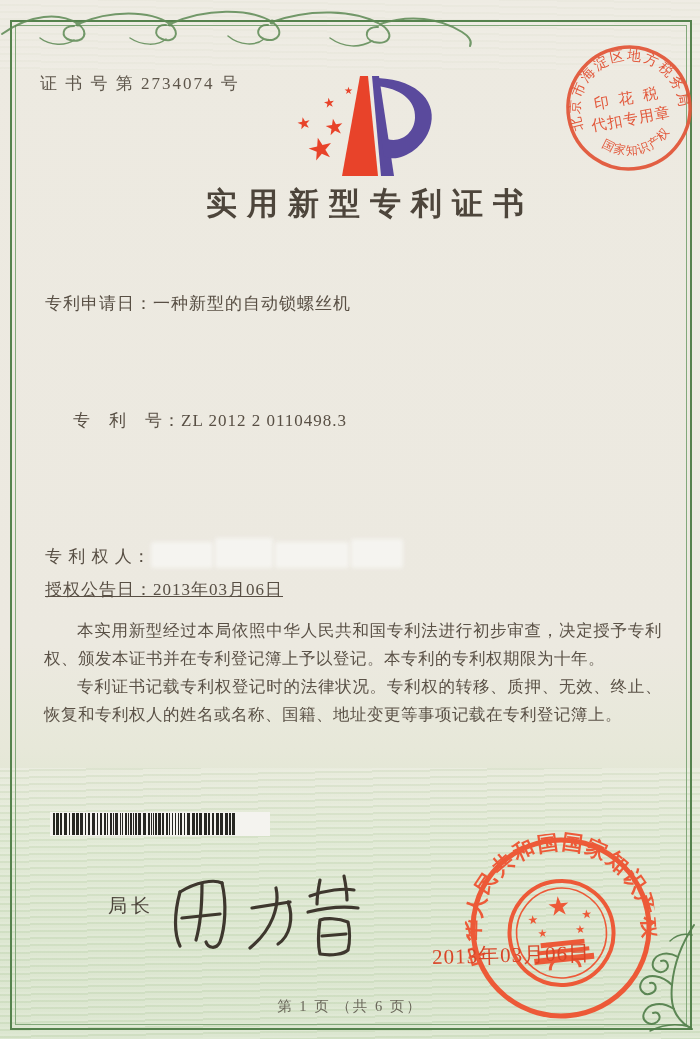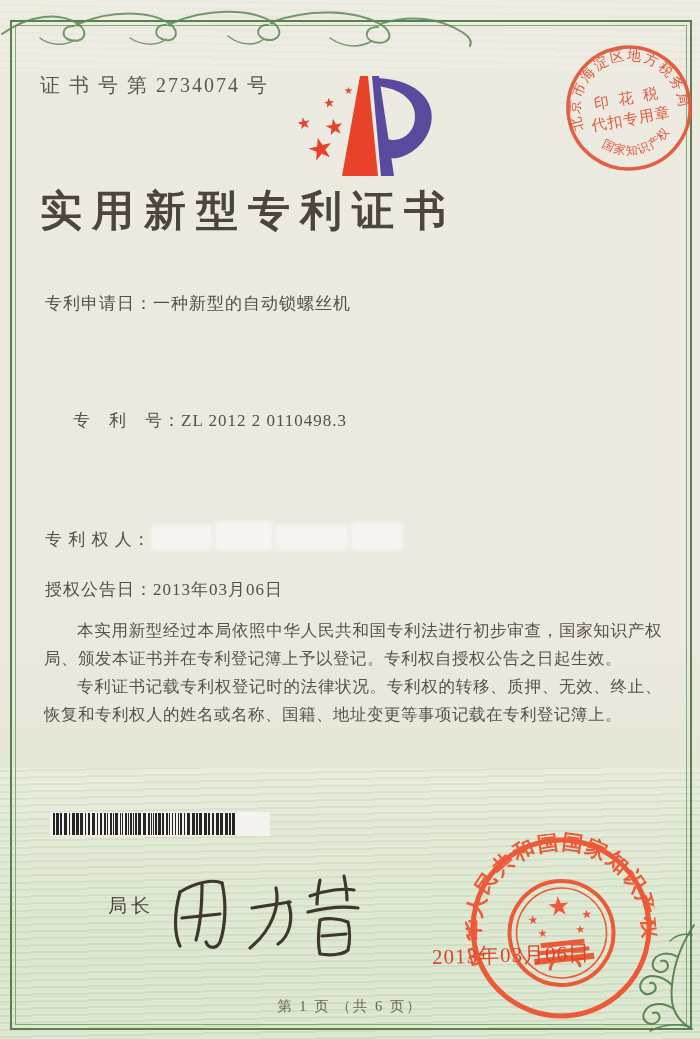--- a/index.html
+++ b/index.html
@@ -6,22 +6,22 @@
   .page{position:relative;width:700px;height:1039px;overflow:hidden;margin:0 auto;
     font-family:"Liberation Serif","DejaVu Serif",serif;
     background:linear-gradient(180deg,#edeae1 0%,#ece9e0 62%,#e7e8d9 72%,#dde6cf 80%,#d7e3c9 90%,#d6e2c8 100%);}
   .waves{position:absolute;left:0;right:0;top:768px;bottom:0;pointer-events:none;opacity:.45;
     background:repeating-linear-gradient(179deg,rgba(255,255,255,.5) 0 2px,rgba(148,188,139,.22) 2px 4px,rgba(255,255,255,.35) 4px 7px);}
   .waves2{position:absolute;left:0;right:0;top:0;height:70px;pointer-events:none;opacity:.25;
     background:repeating-linear-gradient(181deg,rgba(255,255,255,.4) 0 2px,rgba(160,195,150,.15) 2px 4px,rgba(255,255,255,.3) 4px 7px);}
   .border-a{position:absolute;left:10px;right:8px;top:20px;bottom:9px;border:2.5px solid #55824d;pointer-events:none;}
   .border-b{position:absolute;left:15px;right:13px;top:25px;bottom:14px;border:1px solid #82a87a;pointer-events:none;}
   .abs{position:absolute;}
-  .certno{left:40px;top:72px;font-size:20px;letter-spacing:2px;color:#5e564b;}
-  .title{left:0;right:0;top:183px;font-size:42px;font-weight:bold;
+  .certno{left:40px;top:72px;font-size:17px;letter-spacing:2px;color:#5e564b;}
+  .title{left:0;right:0;top:183px;text-align:center;font-size:31px;font-weight:bold;
     letter-spacing:10px;color:#4d453b;margin-left:40px;}
   .fieldrow{left:45px;font-size:17px;color:#584f44;white-space:nowrap;}
   .fieldrow .lbl{letter-spacing:1px;}
   .fieldrow .val{letter-spacing:1px;}
   .redact{display:inline-block;vertical-align:-6px;}
   .redact i{display:inline-block;height:26px;background:#f5f4f0;filter:blur(2px);margin-right:2px;border-radius:2px;}
   .paras{left:44px;width:618px;top:617px;font-size:16.5px;line-height:27.5px;color:#5a5146;
     text-align:justify;letter-spacing:.5px;}
   .paras p{margin:0 0 1px 0;text-indent:2em;}
   .barcode{left:50px;top:812px;width:214px;height:22px;background:#f4f3ef;display:flex;align-items:stretch;padding:1px 3px;}
@@ -101,29 +101,29 @@
   </svg>
 
   <div class="abs title">实用新型专利证书</div>
 
   <div class="abs fieldrow" style="top:292px;">
     <span class="lbl">专利申请日：</span><span class="val">一种新型的自动锁螺丝机</span>
   </div>
   <div class="abs fieldrow" style="top:409px;margin-left:28px;">
     <span class="lbl">专　利　号：</span><span class="val">ZL 2012 2 0110498.3</span>
   </div>
-  <div class="abs fieldrow" style="top:521px;">
+  <div class="abs fieldrow" style="top:538px;">
     <span class="lbl">专 利 权 人：</span><span class="redact"><i style="width:62px;"></i><i style="width:58px;height:30px;"></i><i style="width:74px;"></i><i style="width:52px;height:29px;"></i></span>
   </div>
-  <div class="abs fieldrow" style="top:578px;">
+  <div class="abs fieldrow" style="top:578px;text-decoration:underline;">
     <span class="lbl">授权公告日：</span><span class="val">2013年03月06日</span>
   </div>
 
   <div class="abs paras">
-    <p>本实用新型经过本局依照中华人民共和国专利法进行初步审查，国家知识产权局、颁发本证书并在专利登记簿上予以登记。专利权自授权公告之日起生效。</p>
+    <p>本实用新型经过本局依照中华人民共和国专利法进行初步审查，决定授予专利权、颁发本证书并在专利登记簿上予以登记。本专利的专利权期限为十年。</p>
     <p>专利证书记载专利权登记时的法律状况。专利权的转移、质押、无效、终止、恢复和专利权人的姓名或名称、国籍、地址变更等事项记载在专利登记簿上。</p>
   </div>
 
   <div class="abs barcode">
       <i style="width: 2px; margin-right: 1px;"></i>
       <i style="width: 3px; margin-right: 1px;"></i>
       <i style="width: 2px; margin-right: 2px;"></i>
       <i style="width: 3px; margin-right: 2px;"></i>
       <i style="width: 1px; margin-right: 2px;"></i>
       <i style="width: 3px; margin-right: 1px;"></i>

